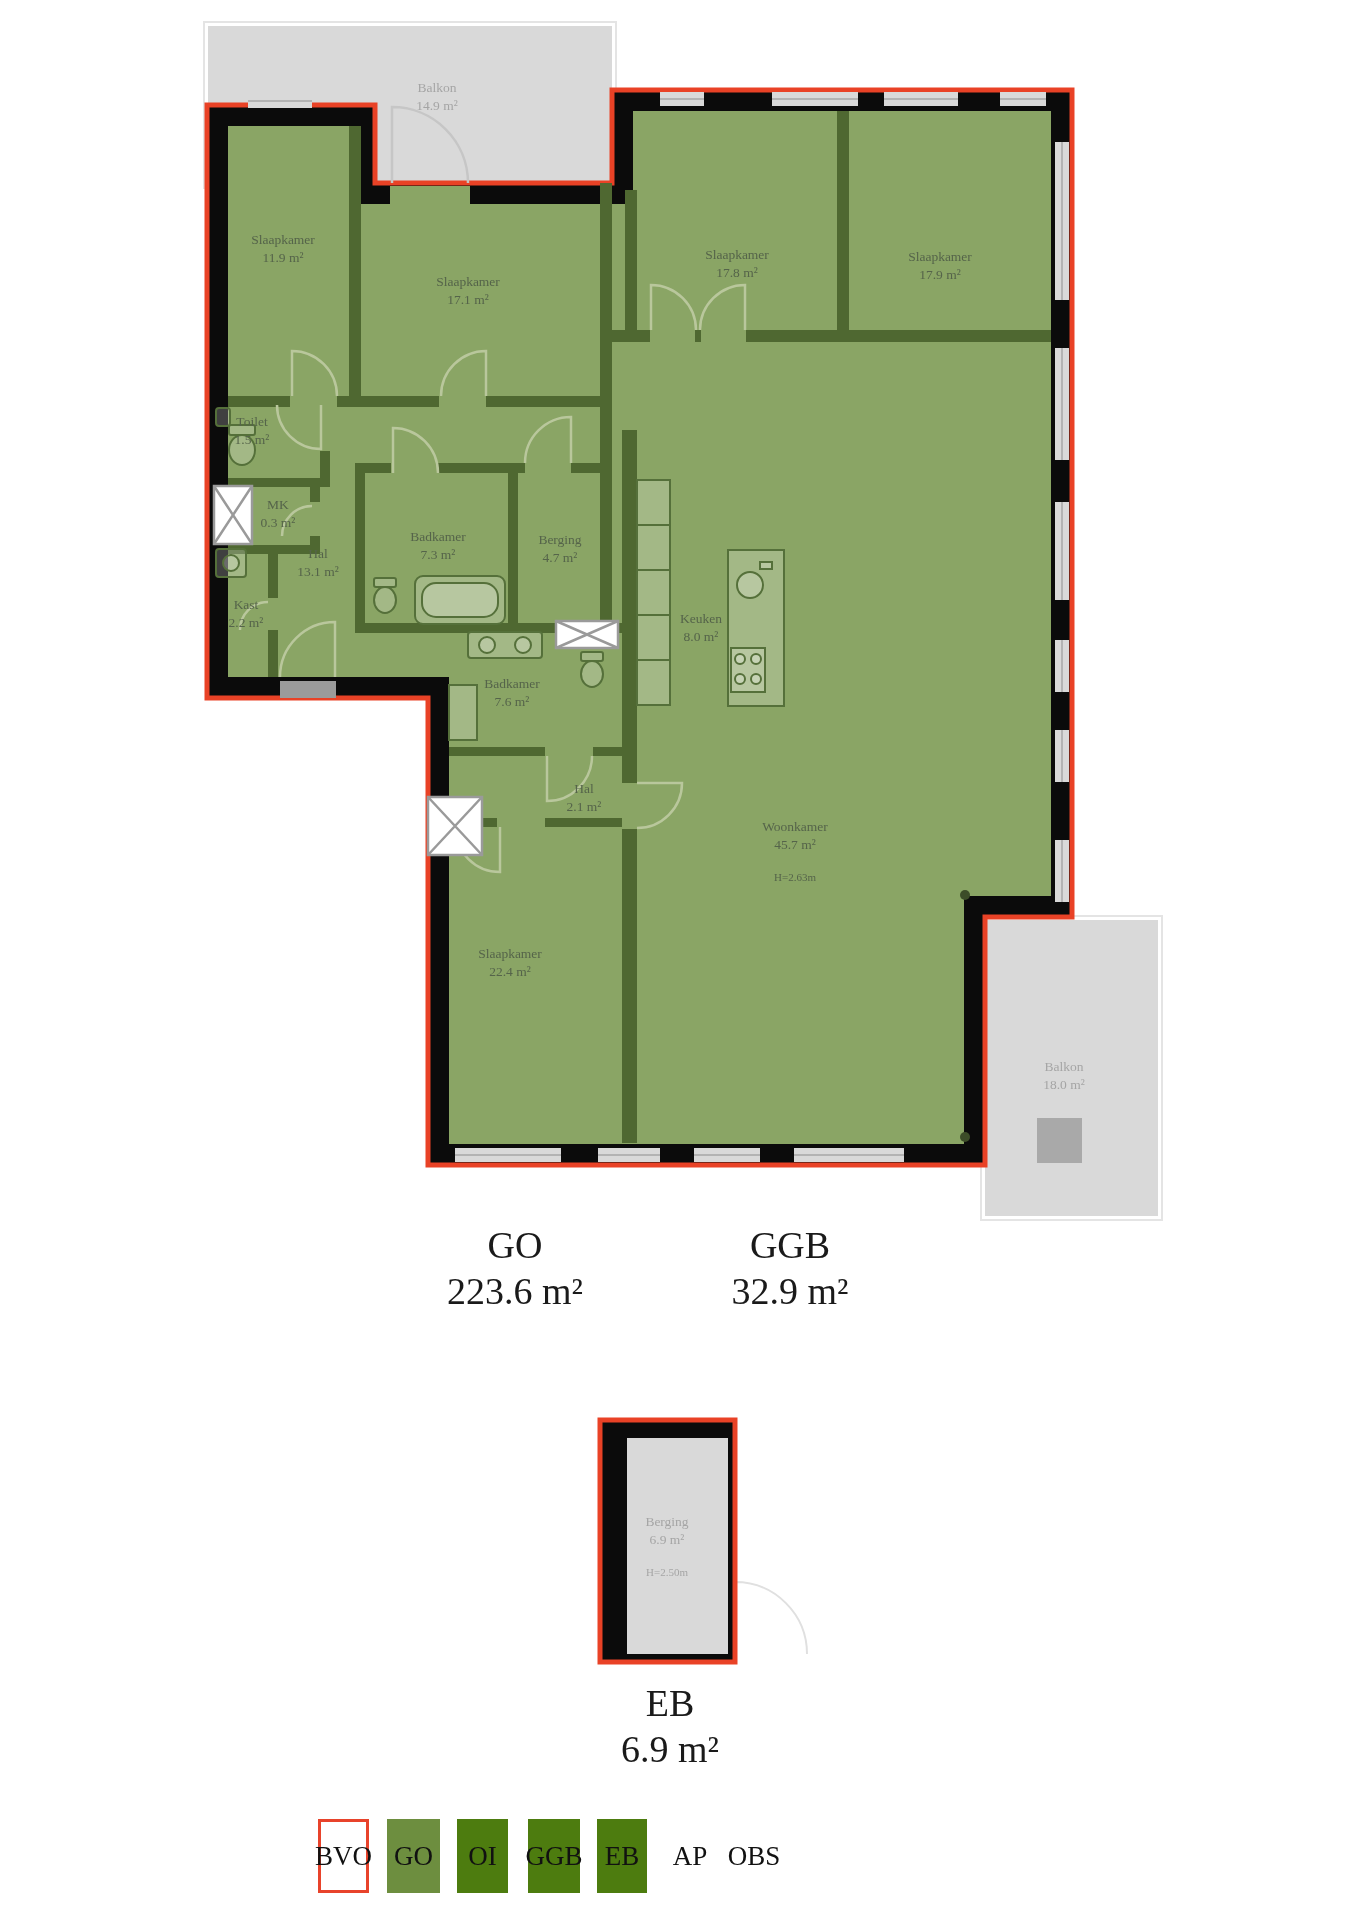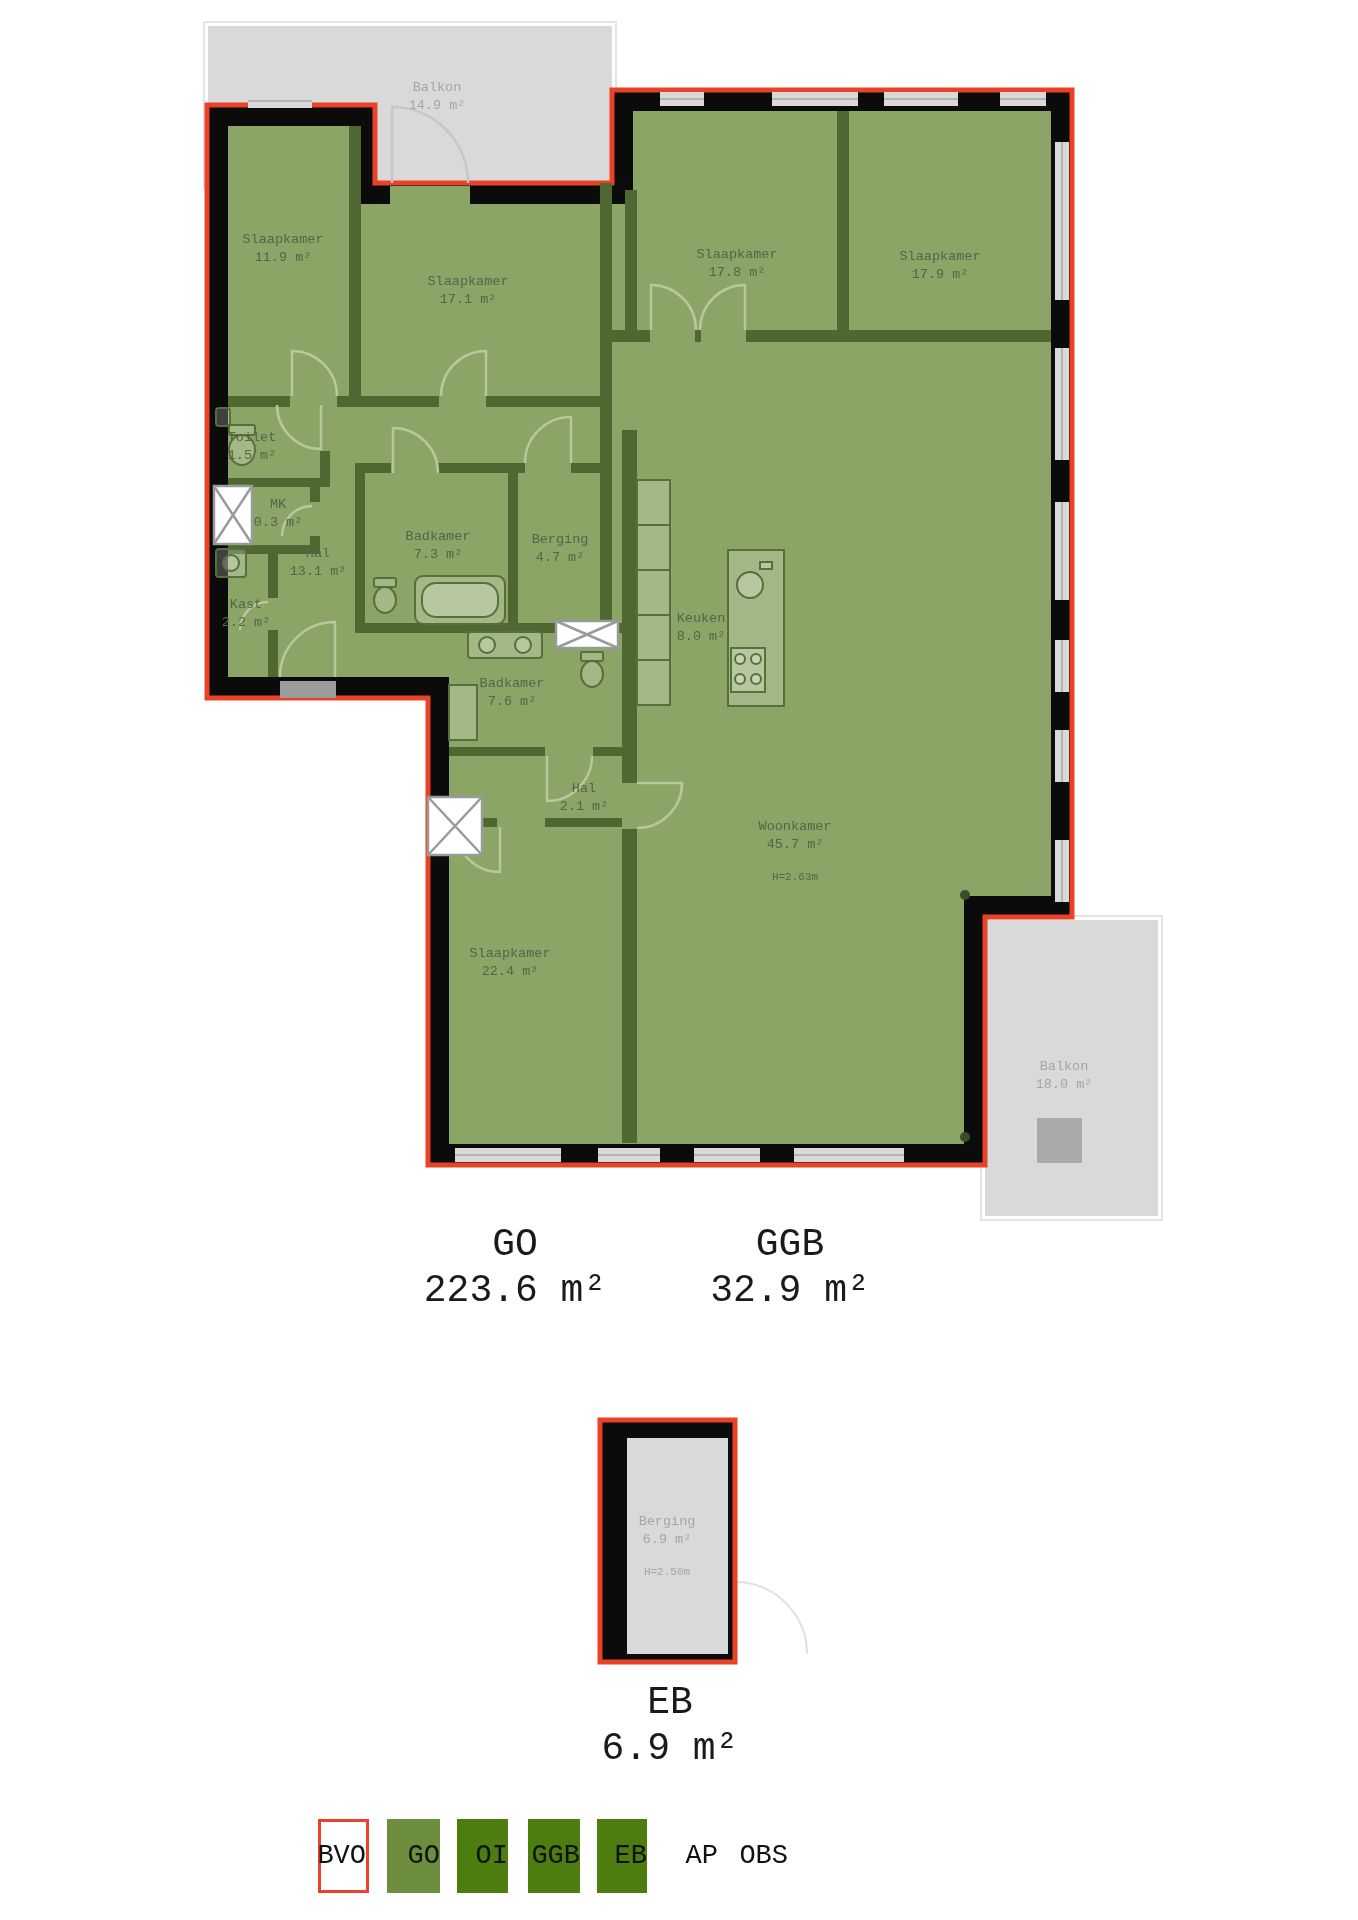--- a/index.html
+++ b/index.html
@@ -1,34 +1,34 @@
 <!DOCTYPE html>
 <html><head>
 <meta charset="utf-8">
 <style>
   html,body{margin:0;padding:0;background:#ffffff;}
   .canvas{
     position:relative;width:1358px;height:1920px;background:#ffffff;
-    font-family:Liberation Mono, monospace;overflow:hidden;
+    font-family:Liberation Serif, serif;overflow:hidden;
   }
   .plan-svg{position:absolute;left:0;top:0;}
   .rlabel{
     position:absolute;transform:translate(-50%,-50%);
     text-align:center;font-size:13.5px;line-height:1.32;
     color:#55644a;white-space:nowrap;z-index:5;
   }
   .rlabel.gray{color:#a5a5a5;}
   .rlabel .r-h{font-size:11px;margin-top:16px;}
   .summary{
     position:absolute;transform:translateX(-50%);text-align:center;
     font-size:38px;line-height:46px;color:#1a1a1a;z-index:5;white-space:nowrap;
   }
   .lg-item{
     position:absolute;top:1819px;height:74px;box-sizing:border-box;
-    display:flex;align-items:center;justify-content:flex-end;
+    display:flex;align-items:center;justify-content:center;
     font-size:27px;color:#111;z-index:5;
   }
   .lg-bvo{background:#ffffff;border:3px solid #e8432b;}
   .lg-green{background:#6d8e3f;}
   .lg-gray{background:#4d7c0f;}
   .lg-plain{background:transparent;}
 </style>
 </head>
 <body>
 
@@ -230,21 +230,21 @@
     <div class="r-area">17.1 m²</div>
   </div>
   <div class="rlabel" style="left:737px;top:264px">
     <div class="r-name">Slaapkamer</div>
     <div class="r-area">17.8 m²</div>
   </div>
   <div class="rlabel" style="left:940px;top:266px">
     <div class="r-name">Slaapkamer</div>
     <div class="r-area">17.9 m²</div>
   </div>
-  <div class="rlabel" style="left:252px;top:447px">
+  <div class="rlabel" style="left:252px;top:431px">
     <div class="r-name">Toilet</div>
     <div class="r-area">1.5 m²</div>
   </div>
   <div class="rlabel" style="left:278px;top:514px">
     <div class="r-name">MK</div>
     <div class="r-area">0.3 m²</div>
   </div>
   <div class="rlabel" style="left:318px;top:563px">
     <div class="r-name">Hal</div>
     <div class="r-area">13.1 m²</div>

